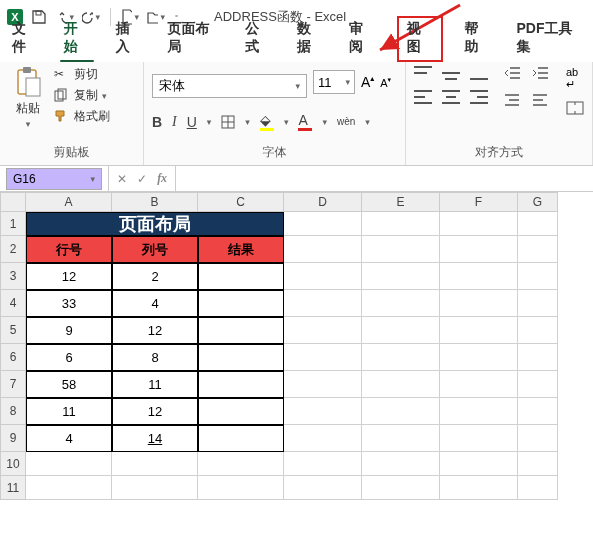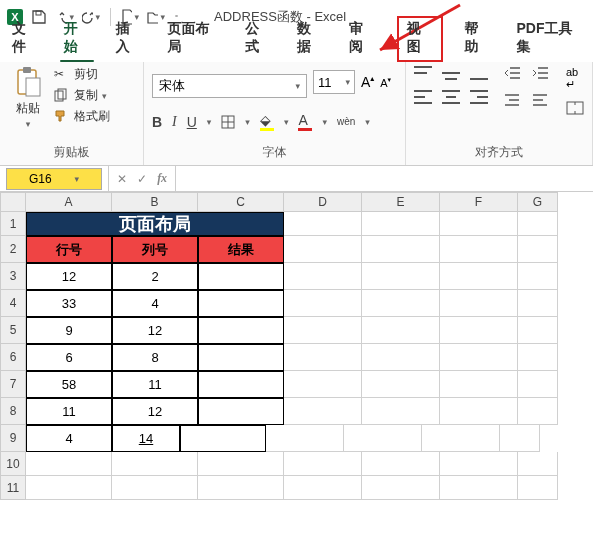--- a/index.html
+++ b/index.html
@@ -48,21 +48,21 @@
   .grow { font-size: 14px; } .shrink { font-size: 11px; }
 
   
   .align-rows { display:flex; flex-direction:column; gap:10px; }
   .align-row { display:flex; gap:10px; }
   .abox { width:18px; height:14px; display:flex; flex-direction:column; justify-content:space-between; }
   .abox .l { height:2px; background:#555; }
 
   
   .fxbar { height: 26px; border-bottom: 1px solid #ccc; display:flex; align-items:center; }
-  .namebox { width: 96px; height: 22px; border: 1px solid #aaa; margin: 0 6px; display:flex; align-items:center; justify-content:space-between; padding: 0 22px; font-size: 12px; background:#fde047;}
+  .namebox { width: 96px; height: 22px; border: 1px solid #aaa; margin: 0 6px; display:flex; align-items:center; justify-content:space-between; padding: 0 6px; font-size: 12px; background:#c4b5fd;}
   .fxctrl { display:flex; align-items:center; gap:10px; color:#888; padding: 0 8px; border-left:1px solid #ccc; height:100%;}
   .fxctrl .fx { font-style: italic; font-family: serif; font-weight: bold; }
 
   
   .sheet { position: relative; }
   .colheads { display:flex; }
   .corner { width: 26px; height: 20px; background:#eee; border:1px solid #ccc; }
   .ch { height: 20px; background:#eee; border:1px solid #ccc; border-left:none; display:flex; align-items:center; justify-content:center; color:#444; font-size:12px; }
   .grid-row { display:flex; }
   .rh { width:26px; background:#eee; border:1px solid #ccc; border-top:none; display:flex; align-items:center; justify-content:center; color:#444; font-size:12px;}
@@ -396,21 +396,21 @@
       <div class="cell data-border" style="width: 86px; height: 27px;">12</div>
       <div class="cell data-border" style="width: 86px; height: 27px;"></div>
       <div class="cell" style="width: 78px; height: 27px;"></div>
       <div class="cell" style="width: 78px; height: 27px;"></div>
       <div class="cell" style="width: 78px; height: 27px;"></div>
       <div class="cell" style="width: 40px; height: 27px;"></div>
     </div>
     <div class="grid-row">
       <div class="rh" style="height: 27px;">9</div>
       <div class="cell data-border" style="width: 86px; height: 27px;">4</div>
-      <div class="cell data-border" style="width: 68px; height: 27px; text-decoration: underline;">14</div>
+      <div class="cell data-border" style="width: 86px; height: 27px; text-decoration: underline;">14</div>
       <div class="cell data-border" style="width: 86px; height: 27px;"></div>
       <div class="cell" style="width: 78px; height: 27px;"></div>
       <div class="cell" style="width: 78px; height: 27px;"></div>
       <div class="cell" style="width: 78px; height: 27px;"></div>
       <div class="cell" style="width: 40px; height: 27px;"></div>
     </div>
     <div class="grid-row">
       <div class="rh" style="height: 24px;">10</div>
       <div class="cell" style="width: 86px; height: 24px;"></div>
       <div class="cell" style="width: 86px; height: 24px;"></div>

